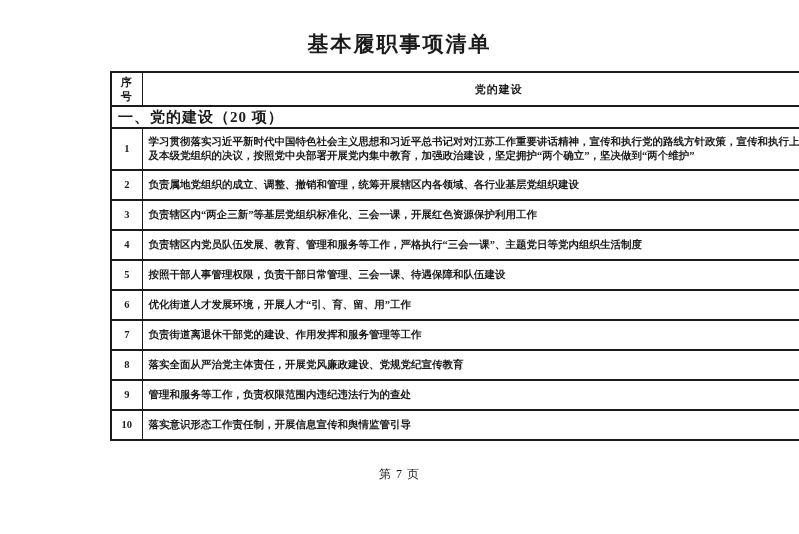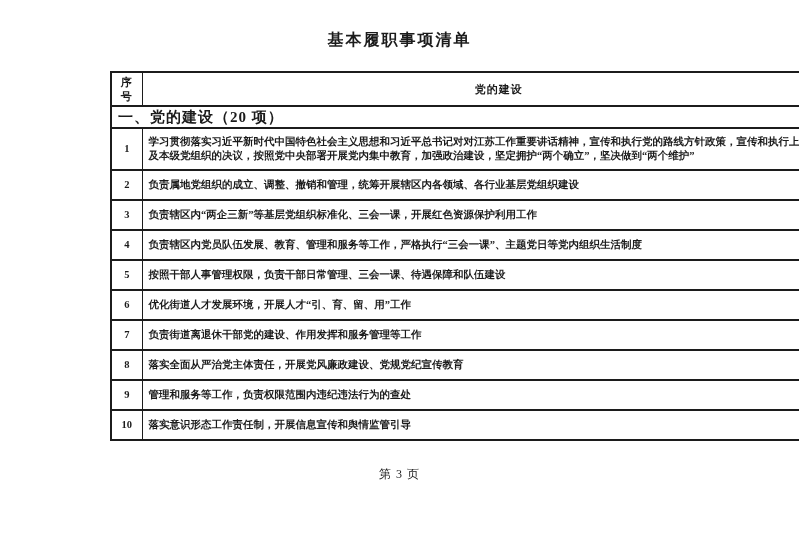--- a/index.html
+++ b/index.html
@@ -14,21 +14,21 @@
     overflow: hidden;
     font-family: "Liberation Serif", "DejaVu Serif", serif;
     color: #1b1b1b;
   }
   .doc-title {
     position: absolute;
     top: 30px;
     left: 0;
     width: 100%;
     text-align: center;
-    font-size: 16px;
+    font-size: 21px;
     font-weight: bold;
     letter-spacing: 2px;
     margin: 0;
   }
   table.duties {
     position: absolute;
     top: 71px;
     left: 62px;
     width: 747px;
     border-collapse: collapse;
@@ -125,13 +125,13 @@
       <td class="cell-no">9</td>
       <td class="cell-name">管理和服务等工作，负责权限范围内违纪违法行为的查处</td>
     </tr>
     <tr class="item">
       <td class="cell-no">10</td>
       <td class="cell-name">落实意识形态工作责任制，开展信息宣传和舆情监管引导</td>
     </tr>
   </tbody>
 </table>
 
-<div class="page-footer">第 3 页</div>
+<div class="page-footer">第 7 页</div>
 
 </body></html>

